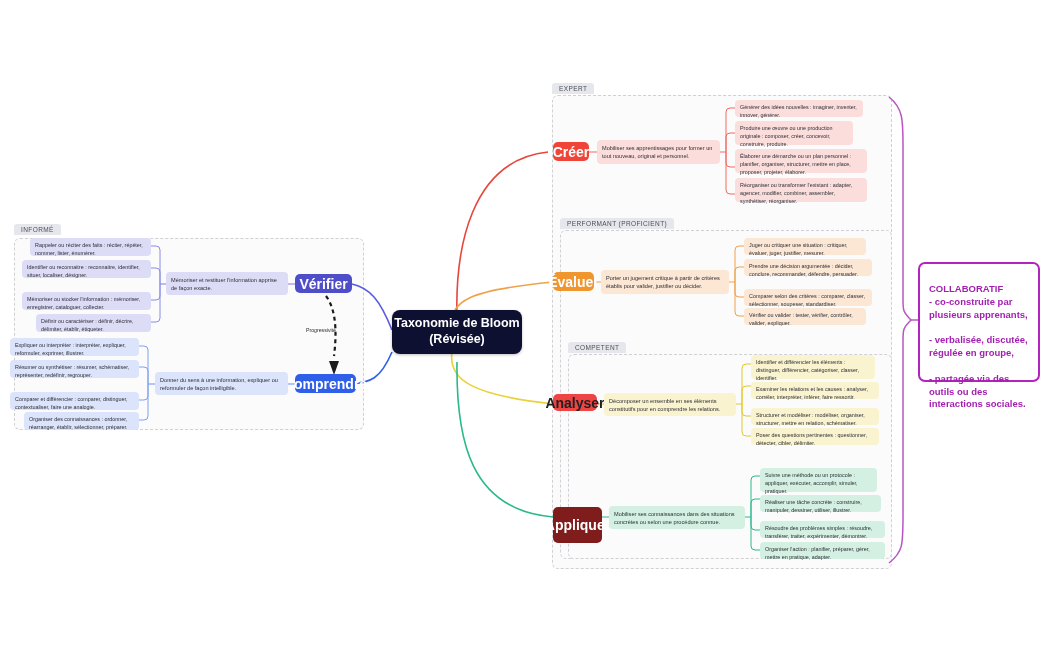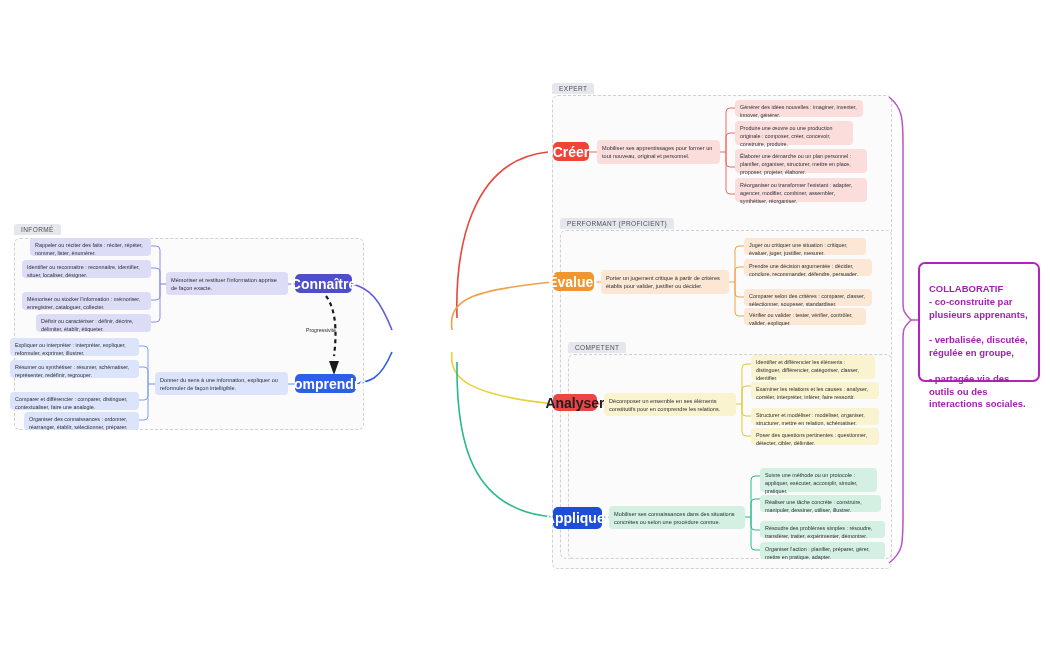--- a/index.html
+++ b/index.html
@@ -167,25 +167,29 @@
     <path d="M751,517 L751,546 Q751,550 755,550 L760,550" stroke="#2ab98a" stroke-width="1" fill="none"></path>
 
     <path d="M889,97 C903,108 903,120 903,145 L903,300 C903,310 903,312 911,320
              C903,328 903,330 903,340 L903,515 C903,545 903,552 889,563" fill="none" stroke="#b855c4" stroke-width="1.5"></path>
     <path d="M911,320 L918,320" stroke="#b855c4" stroke-width="1.5" fill="none"></path>
 
     <path d="M326,296 C338,312 336,340 334,356" fill="none" stroke="#1a1a1a" stroke-width="2.2" stroke-dasharray="4,3.5" stroke-linecap="butt"></path>
     <path d="M334,375 L329,361 L339,361 Z" fill="#1a1a1a"></path>
   </svg>
 
+  <div class="center-node" style="left:392px;top:310px;width:130px;height:44px;">
+    <span style="white-space:pre-line;">Taxonomie de Bloom
+(Révisée)</span>
+  </div>
 
   <div class="prog-label" style="left:306px;top:327px;">Progressivité</div>
 
   <div class="badge" style="left:295px;top:274px;width:57px;height:19px;background:#4e4ec9;">
-    <span>Connaître</span>
+    <span>Vérifier</span>
   </div>
   <div class="desc" style="left:166px;top:272px;width:122px;height:23px;background:#dcdcf7;">Mémoriser et restituer l'information apprise de façon exacte.</div>
   <div class="leaf" style="left:30px;top:238px;width:121px;height:18px;background:#dcdcf7;">Rappeler ou réciter des faits : réciter, répéter, nommer, lister, énumérer.</div>
   <div class="leaf" style="left:22px;top:260px;width:129px;height:18px;background:#dcdcf7;">Identifier ou reconnaitre : reconnaitre, identifier, situer, localiser, désigner.</div>
   <div class="leaf" style="left:22px;top:292px;width:129px;height:18px;background:#dcdcf7;">Mémoriser ou stocker l'information : mémoriser, enregistrer, cataloguer, collecter.</div>
   <div class="leaf" style="left:36px;top:314px;width:115px;height:18px;background:#dcdcf7;">Définir ou caractériser : définir, décrire, délimiter, établir, étiqueter.</div>
 
   <div class="badge" style="left:295px;top:374px;width:61px;height:19px;background:#2f5fe8;">
     <span>Comprendre</span>
   </div>
@@ -215,21 +219,21 @@
 
   <div class="badge" style="left:553px;top:394px;width:44px;height:17px;background:#ef4444;color:#202020;">
     <span>Analyser</span>
   </div>
   <div class="desc" style="left:604px;top:393px;width:132px;height:23px;background:#faf3cf;">Décomposer un ensemble en ses éléments constitutifs pour en comprendre les relations.</div>
   <div class="leaf" style="left:751px;top:355px;width:124px;height:24px;background:#faf3cf;">Identifier et différencier les éléments : distinguer, différencier, catégoriser, classer, identifier.</div>
   <div class="leaf" style="left:751px;top:382px;width:128px;height:17px;background:#faf3cf;">Examiner les relations et les causes : analyser, corréler, interpréter, inférer, faire ressortir.</div>
   <div class="leaf" style="left:751px;top:408px;width:128px;height:17px;background:#faf3cf;">Structurer et modéliser : modéliser, organiser, structurer, mettre en relation, schématiser.</div>
   <div class="leaf" style="left:751px;top:428px;width:128px;height:17px;background:#faf3cf;">Poser des questions pertinentes : questionner, détecter, cibler, délimiter.</div>
 
-  <div class="badge" style="left:553px;top:507px;width:49px;height:22px;background:#1d4ed8;">
+  <div class="badge" style="left:553px;top:507px;width:49px;height:36px;background:#7f1d1d;">
     <span>Appliquer</span>
   </div>
   <div class="desc" style="left:609px;top:506px;width:136px;height:23px;background:#d3f0e2;">Mobiliser ses connaissances dans des situations concrètes ou selon une procédure connue.</div>
   <div class="leaf" style="left:760px;top:468px;width:117px;height:24px;background:#d3f0e2;">Suivre une méthode ou un protocole : appliquer, exécuter, accomplir, simuler, pratiquer.</div>
   <div class="leaf" style="left:760px;top:495px;width:121px;height:17px;background:#d3f0e2;">Réaliser une tâche concrète : construire, manipuler, dessiner, utiliser, illustrer.</div>
   <div class="leaf" style="left:760px;top:521px;width:125px;height:17px;background:#d3f0e2;">Résoudre des problèmes simples : résoudre, transférer, traiter, expérimenter, démontrer.</div>
   <div class="leaf" style="left:760px;top:542px;width:125px;height:17px;background:#d3f0e2;">Organiser l'action : planifier, préparer, gérer, mettre en pratique, adapter.</div>
 
   <div class="collab" style="left:918px;top:262px;width:122px;height:120px;">COLLABORATIF
 - co-construite par plusieurs apprenants,

